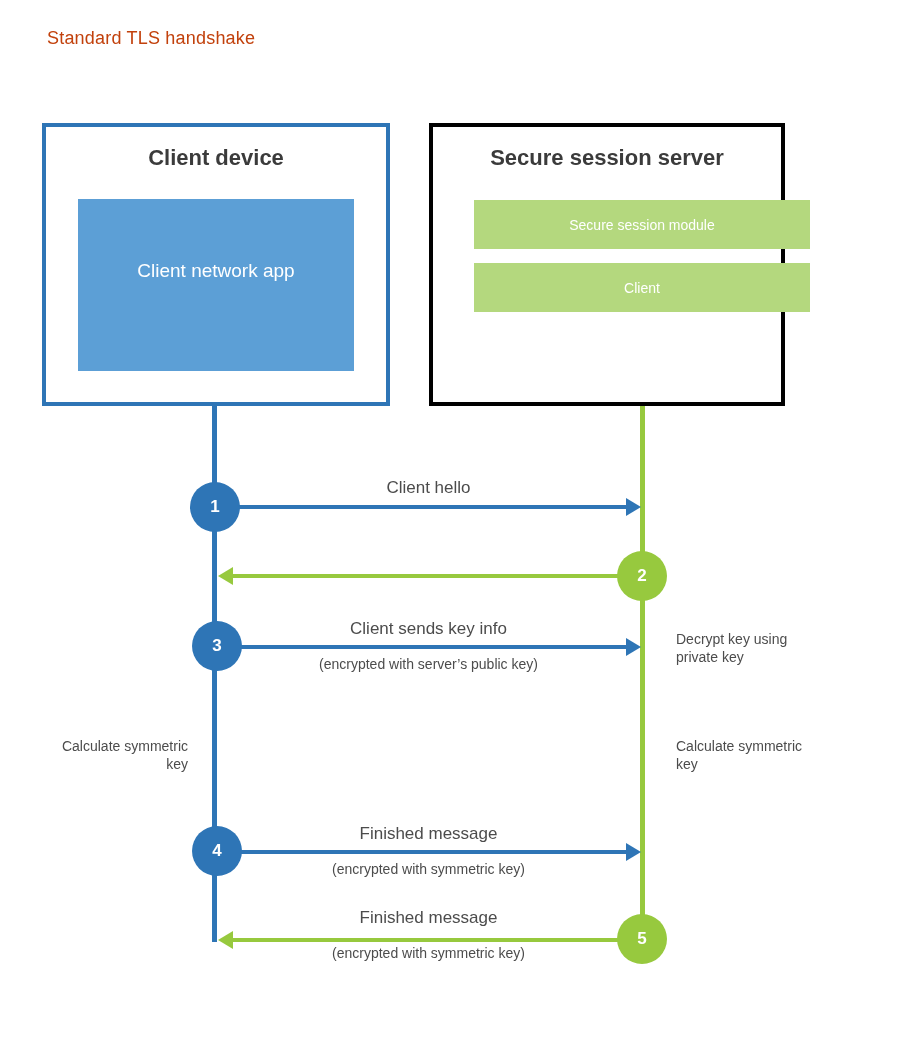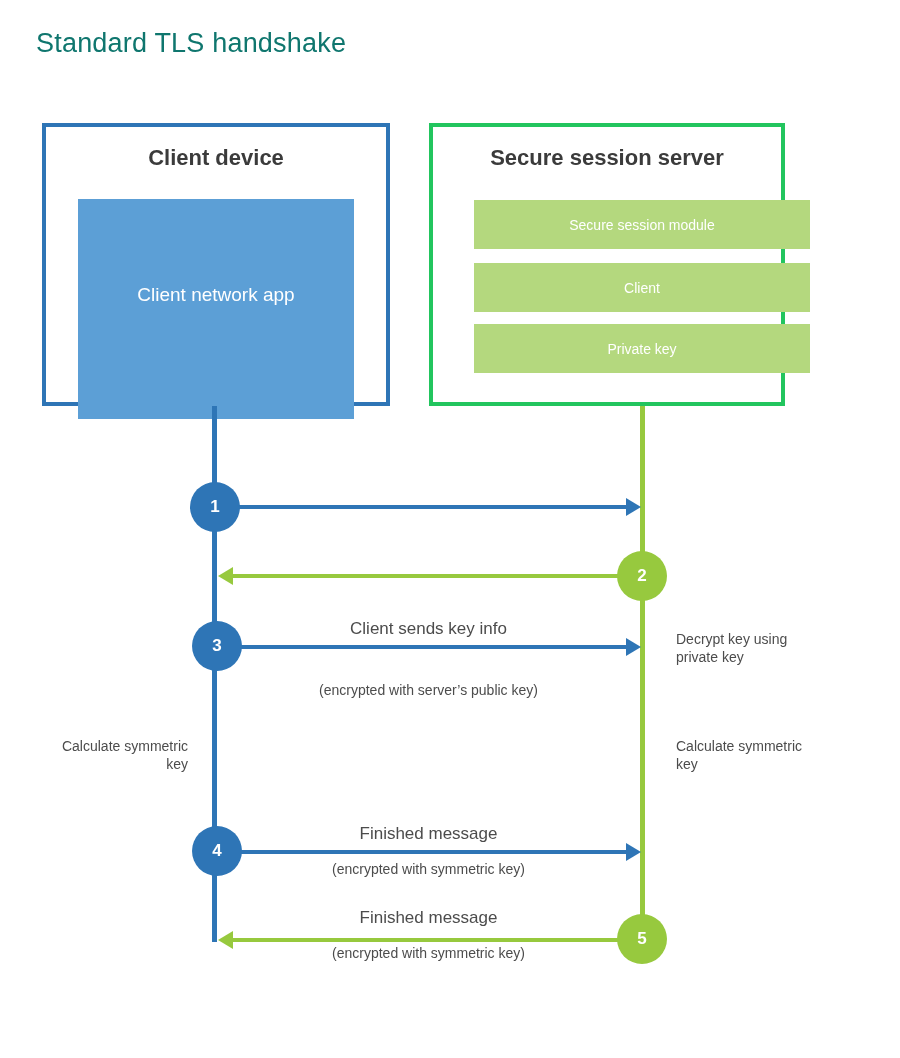--- a/index.html
+++ b/index.html
@@ -3,33 +3,33 @@
 <meta charset="utf-8">
 <style>
   * { margin:0; padding:0; box-sizing:border-box; }
   html,body { background:#ffffff; }
   body { font-family:"Liberation Sans", sans-serif; }
   .canvas {
     position:relative; width:900px; height:1058px; background:#ffffff;
     overflow:hidden;
   }
   .title {
-    position:absolute; left:36px; top:28px;
-    font-size:27px; font-weight:400; color:#0f766e; letter-spacing:0.2px;
+    position:absolute; left:47px; top:28px;
+    font-size:18px; font-weight:400; color:#c2410c; letter-spacing:0.2px;
   }
   
   .actor-box { position:absolute; top:123px; height:283px; background:#fff; }
   .client-box { left:42px; width:348px; border:4px solid #2e75b6; }
-  .server-box { left:429px; width:356px; border:4px solid #22c55e; }
+  .server-box { left:429px; width:356px; border:4px solid #000000; }
   .actor-title {
     margin-top:18px; text-align:center;
     font-size:22px; font-weight:700; color:#3b3b3b;
   }
   .client-fill {
-    position:absolute; left:32px; top:72px; width:276px; height:220px;
+    position:absolute; left:32px; top:72px; width:276px; height:172px;
     background:#5c9fd6; color:#ffffff;
     display:flex; align-items:center; justify-content:center; text-align:center;
     font-size:19px; line-height:1.35; padding-bottom:28px;
   }
   .client-fill .wrap { max-width:180px; }
   .module-bar {
     position:absolute; left:41px; width:336px; height:49px;
     background:#b4d87e; color:#ffffff;
     display:flex; align-items:center; justify-content:center;
     font-size:14px;
@@ -70,21 +70,21 @@
   .a5-line { left:233px; top:938px; width:409px; }
   .a5-head { left:218px; top:931px; }
   
   .msg {
     position:absolute; left:215px; width:427px; text-align:center;
     font-size:17px; color:#4c4c4c;
   }
   .msg.sub { font-size:14px; }
   .m1  { top:478px; }
   .m2  { top:548px; }
-  .m3  { top:619px; }  .m3s { top:656px;margin-top:26px; }
+  .m3  { top:619px; }  .m3s { top:656px; }
   .m4  { top:824px; }  .m4s { top:861px; }
   .m5  { top:908px; }  .m5s { top:945px; }
   
   .note {
     position:absolute; font-size:14px; color:#4c4c4c; line-height:1.28;
   }
   .note-decrypt { left:676px; top:631px; width:140px; }
   .note-calc-left { left:52px; top:738px; width:136px; text-align:right; }
   .note-calc-right { left:676px; top:738px; width:140px; }
 </style>
@@ -99,28 +99,28 @@
     <div class="actor-title">Client device</div>
     <div class="client-fill">
       <div class="wrap">Client network app</div>
     </div>
   </div>
 
   <div class="actor-box server-box">
     <div class="actor-title">Secure session server</div>
     <div class="module-bar bar-0">Secure session module</div>
     <div class="module-bar bar-1">Client</div>
-    <div class="module-bar bar-2">Private key</div>
   </div>
 
   <div class="lifeline blue"></div>
   <div class="lifeline green"></div>
 
   <div class="hline blue a1-line"></div>
   <div class="ahead right a1-head"></div>
+  <div class="msg m1">Client hello</div>
   <div class="step-circle blue c1">1</div>
 
   <div class="hline green a2-line"></div>
   <div class="ahead left a2-head"></div>
   <div class="step-circle green c2">2</div>
 
   <div class="hline blue a3-line"></div>
   <div class="ahead right a3-head"></div>
   <div class="msg m3">Client sends key info</div>
   <div class="msg sub m3s">(encrypted with server’s public key)</div>

